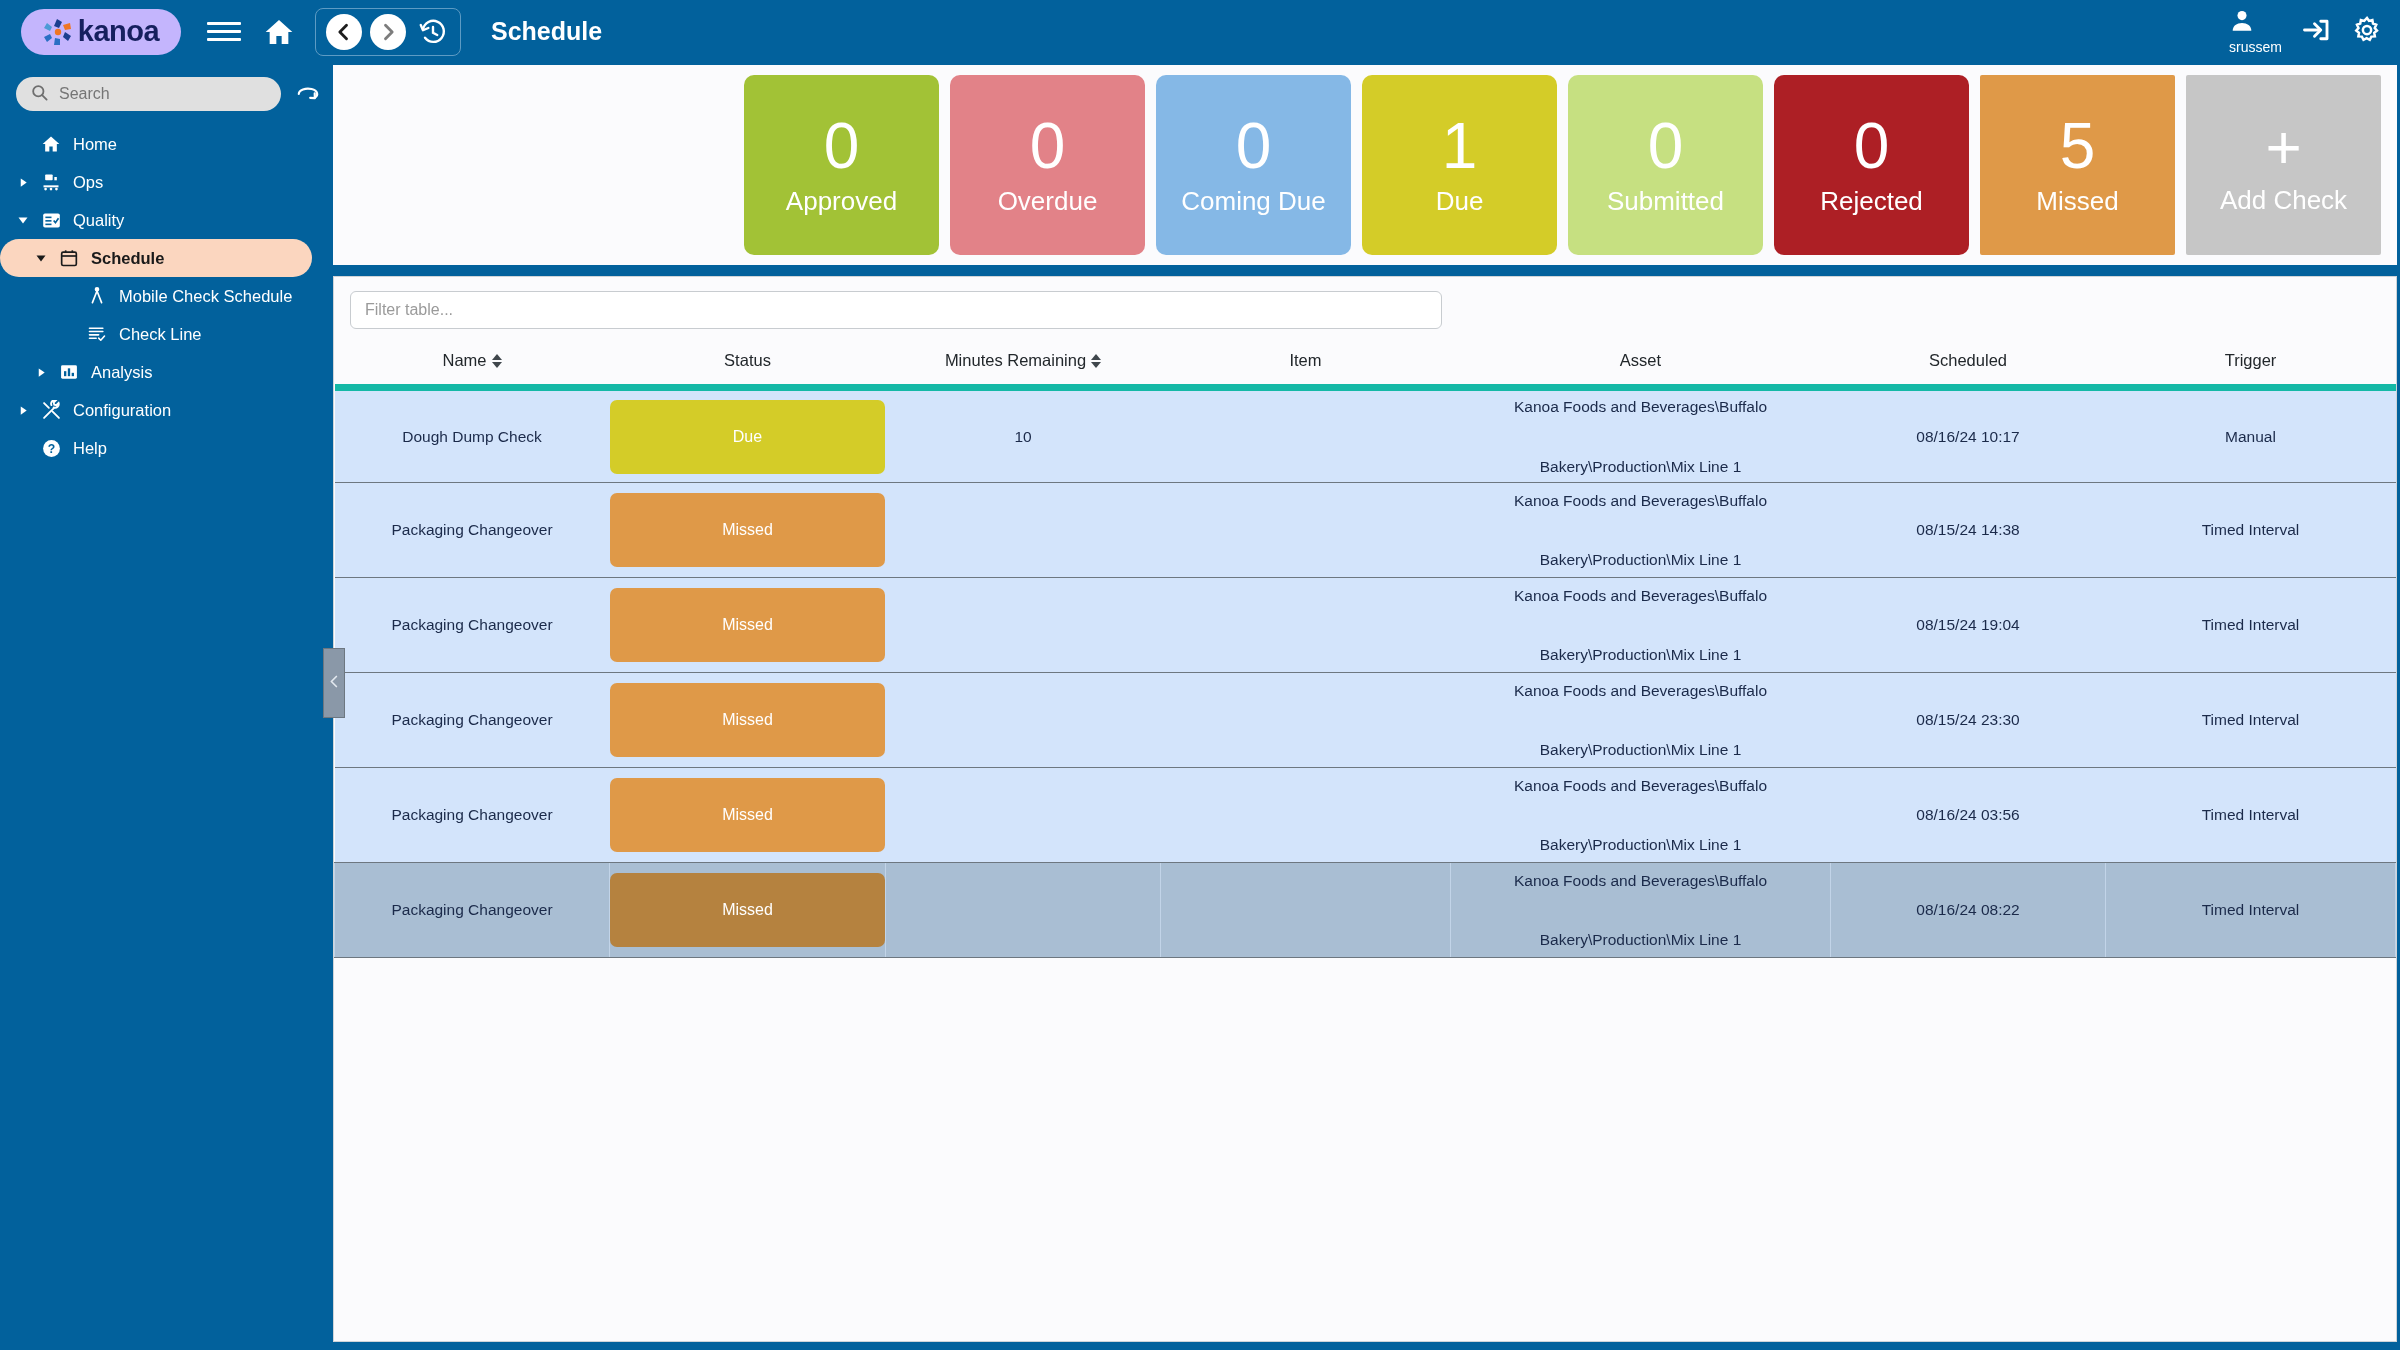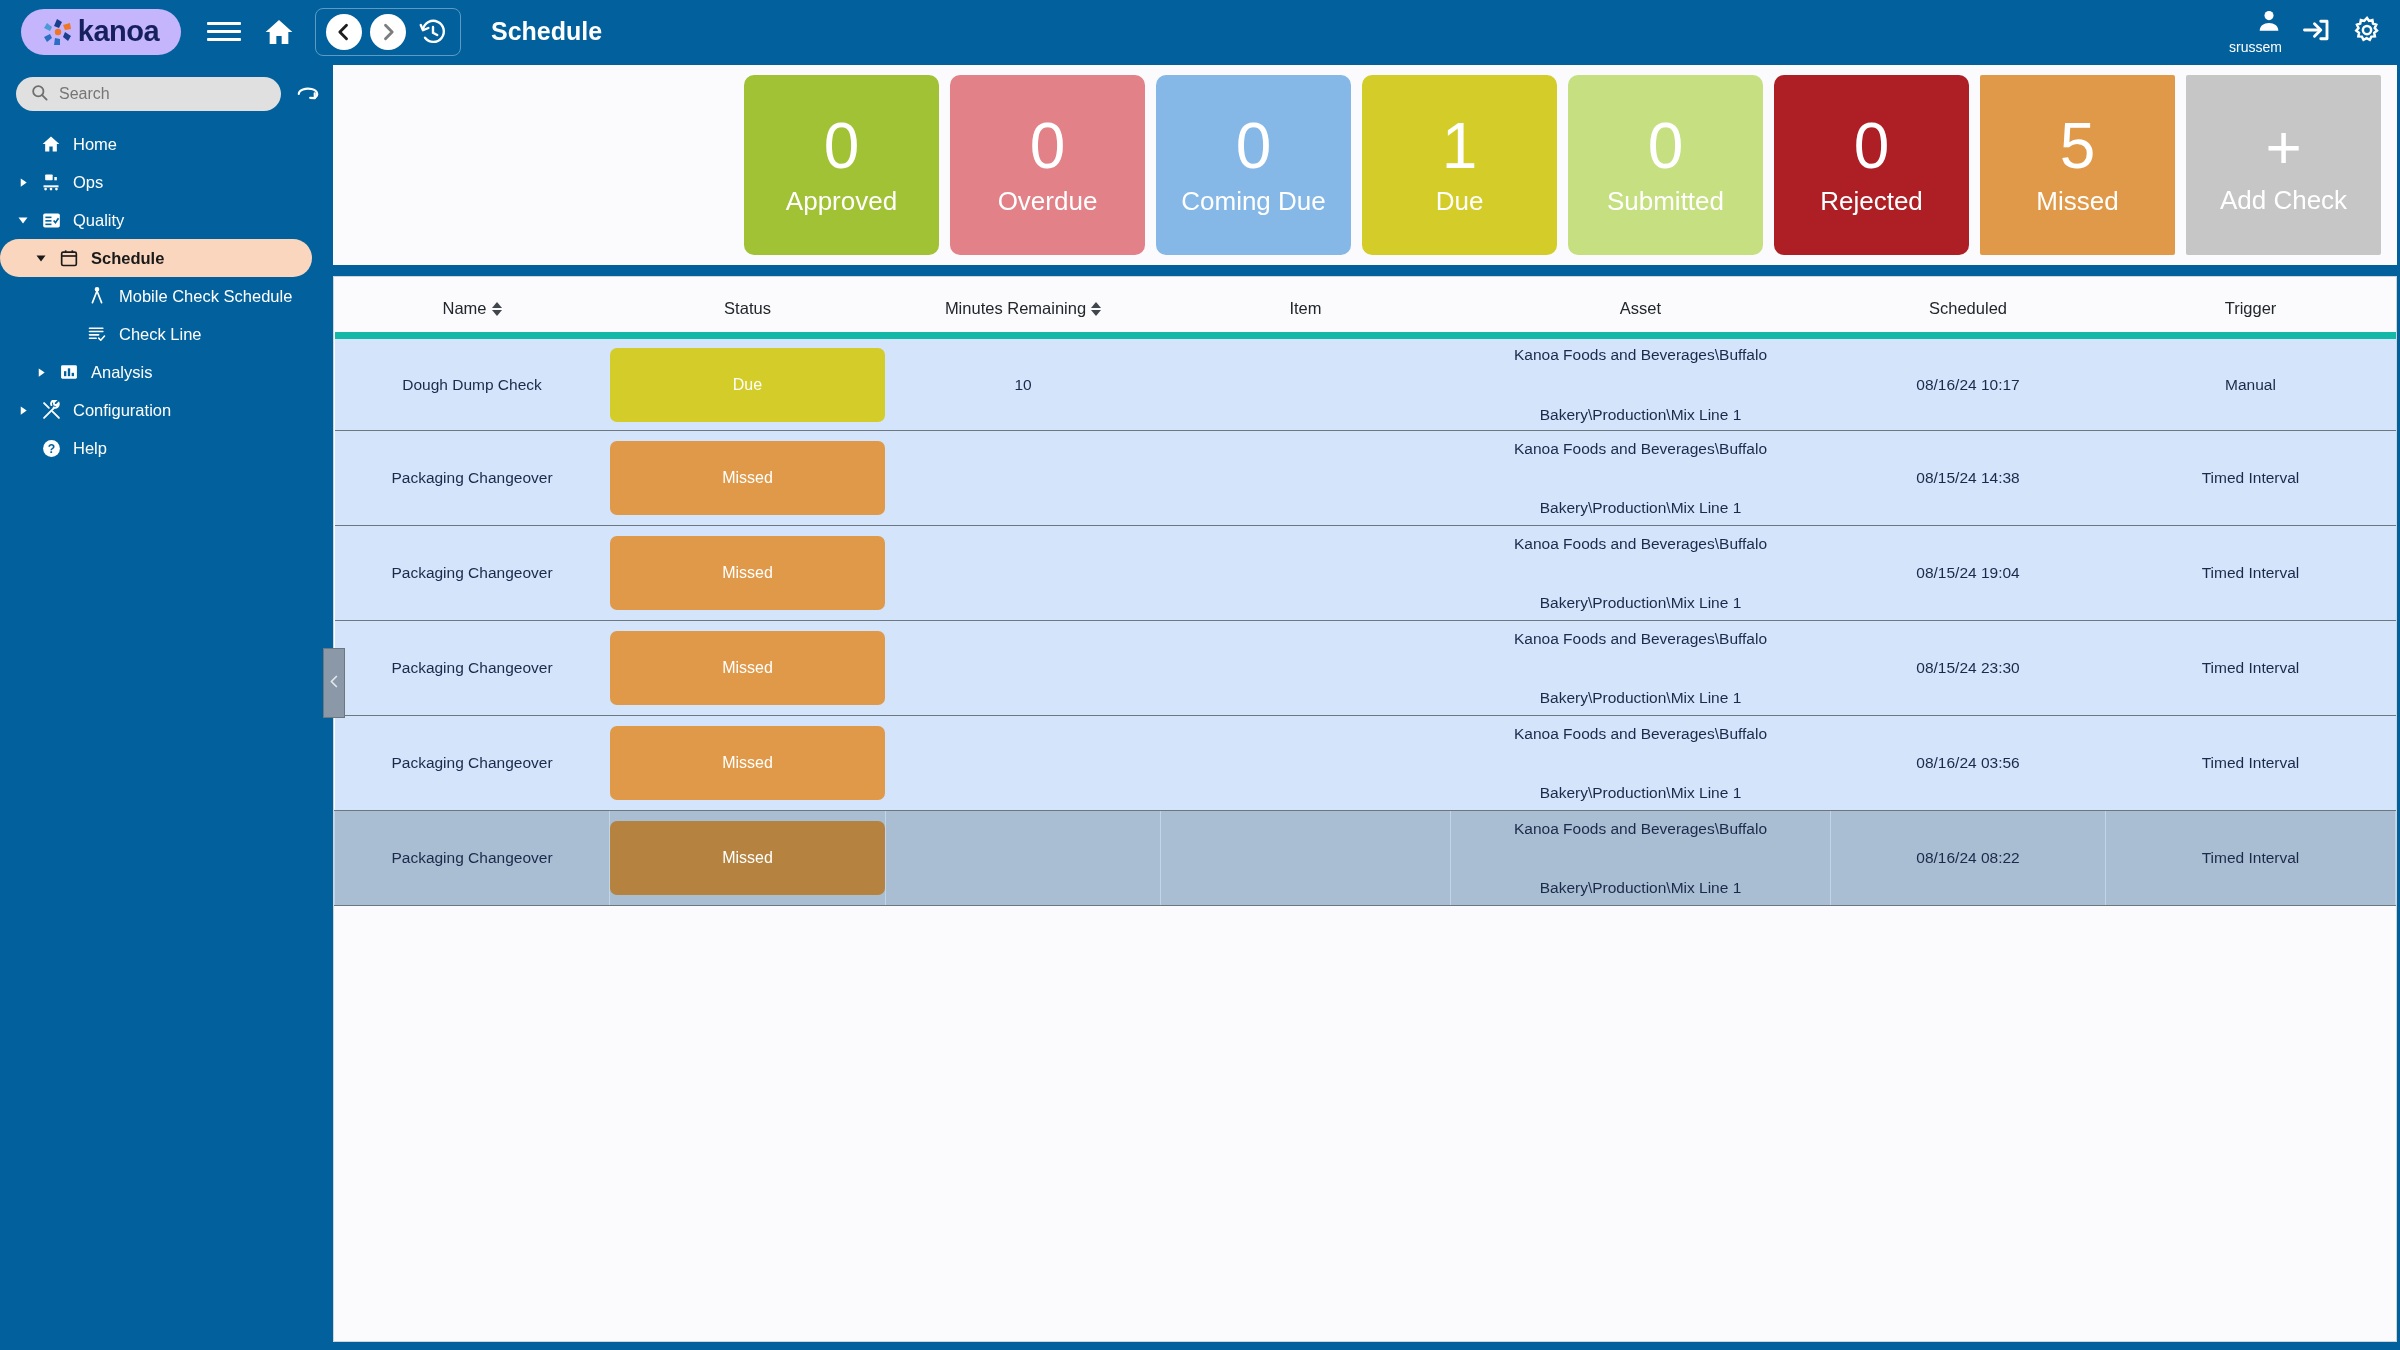--- a/index.html
+++ b/index.html
@@ -61,21 +61,21 @@
   .page-title {
     margin-left: 30px;
     font-size: 25px; font-weight: bold; color: #fff;
   }
 
   .tb-right {
     position: absolute; right: 18px; top: 0; height: 63px;
     display: flex; align-items: center; gap: 20px;
   }
   .user-block {
-    display: flex; flex-direction: column; align-items: flex-end;
+    display: flex; flex-direction: column; align-items: flex-start;
     cursor: pointer;
   }
   .user-name { font-size: 14px; color: #fff; margin-top: 1px; }
 
   
   .sidebar {
     position: absolute; left: 0; top: 63px;
     width: 330px; height: 1287px;
     background: #02619c;
   }
@@ -494,20 +494,25 @@
       <span class="kpi-num">5</span>
       <span class="kpi-lbl">Missed</span>
     </div>
     <div class="kpi square" style="background: rgb(198, 198, 198);">
       <span class="kpi-plus">+</span>
       <span class="kpi-lbl">Add Check</span>
     </div>
   </div>
 
   <div class="panel">
+    <div class="filter-wrap">
+      <div class="filter-input">
+        <span>Filter table...</span>
+      </div>
+    </div>
 
     <table class="sched">
       <thead>
         <tr>
           <th class="c-name">
             <span class="th-inner">
               <span>Name</span>
               <span class="sorter">
                   <i class="up"></i>
                   <i class="dn"></i>

